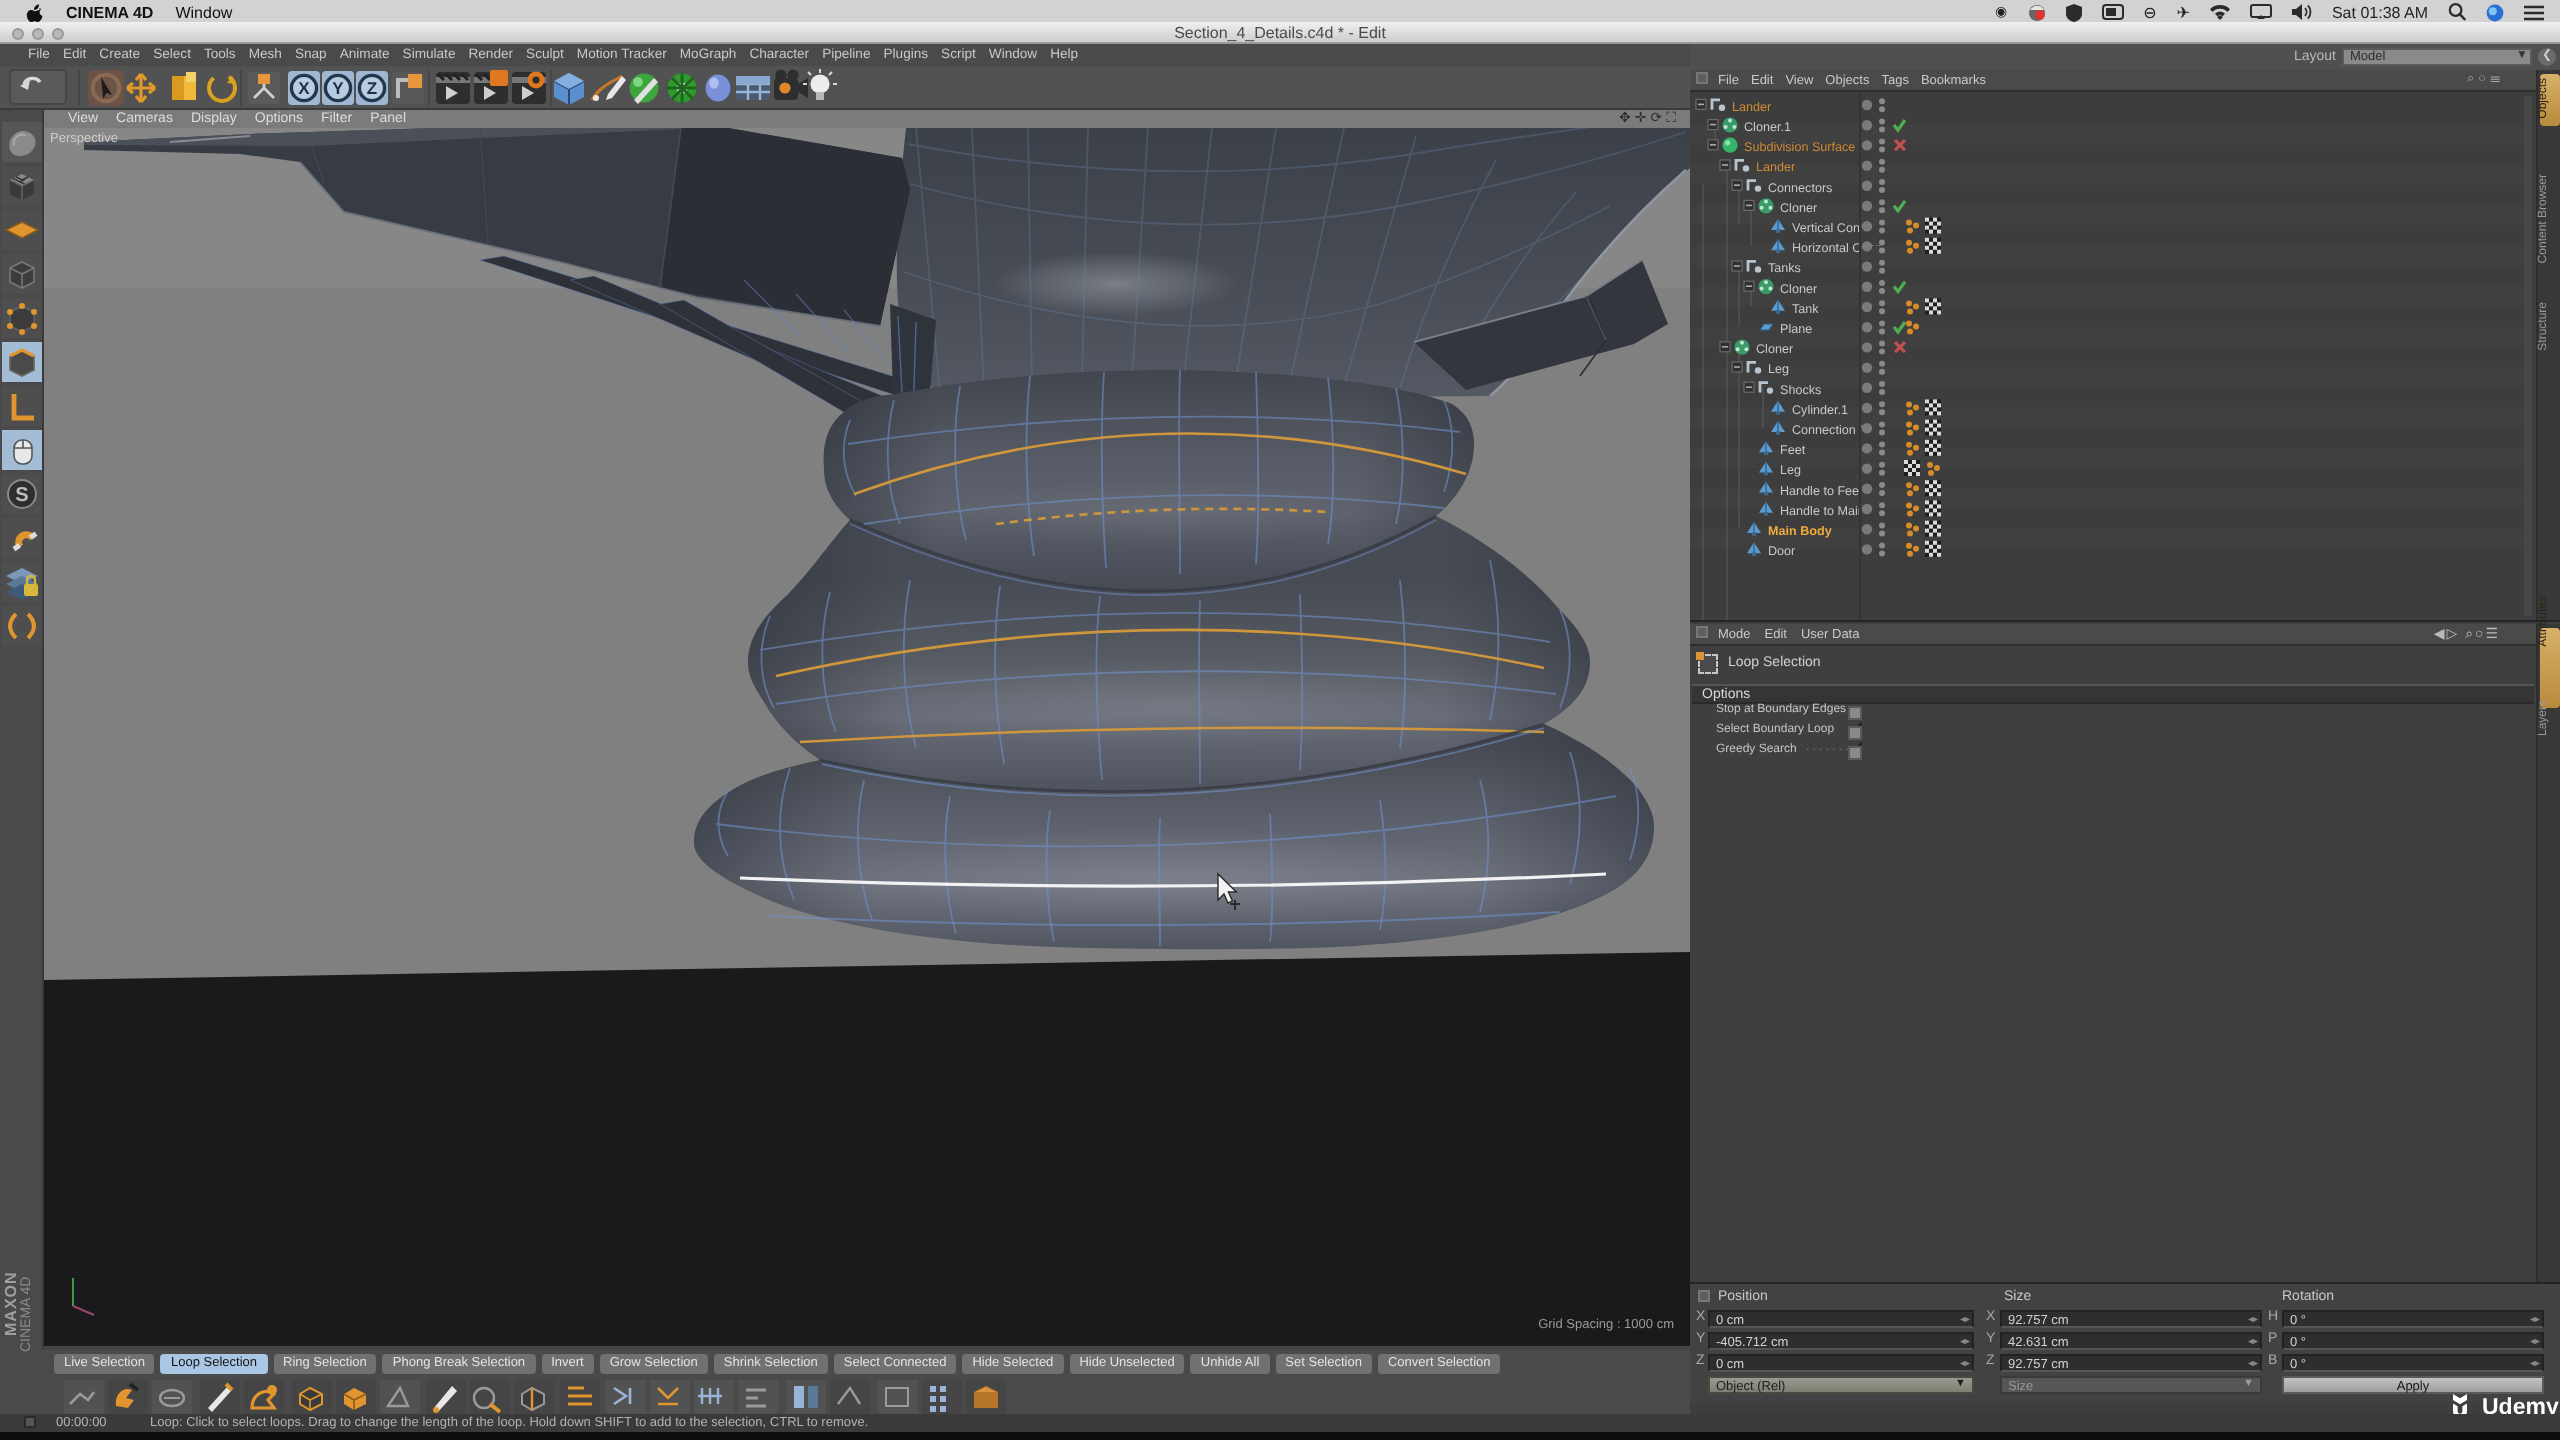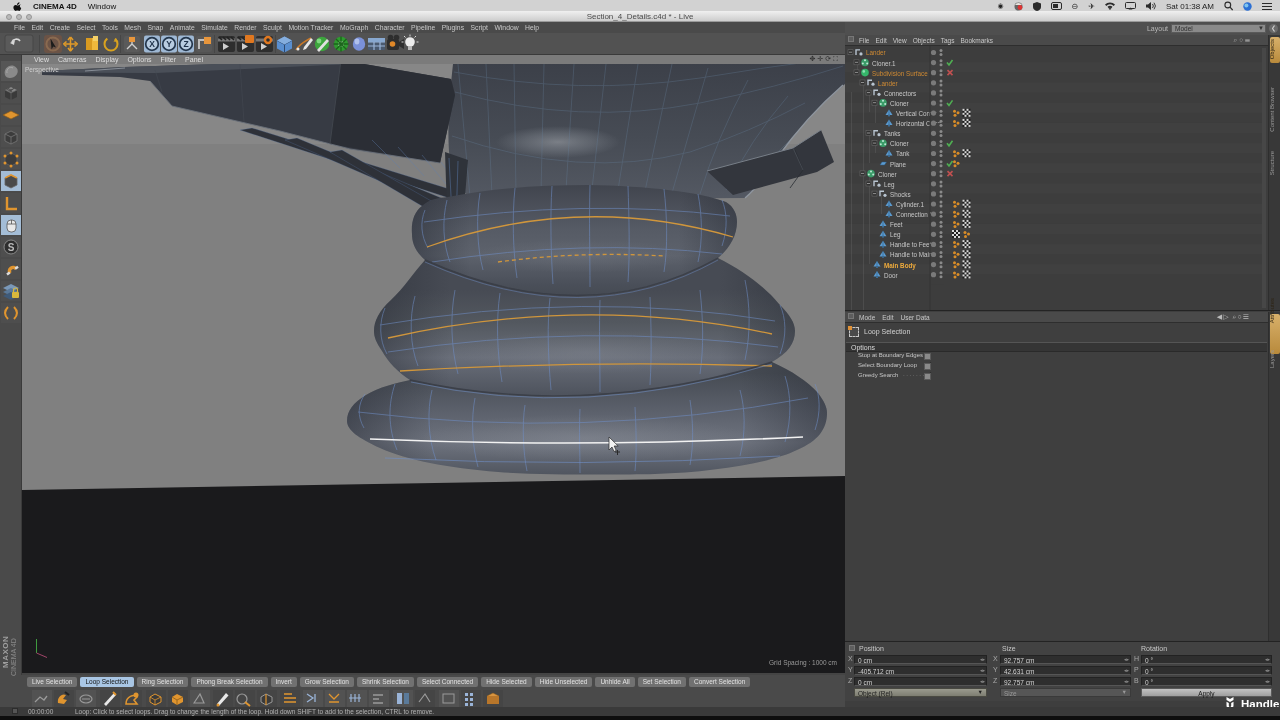--- a/index.html
+++ b/index.html
@@ -87,21 +87,21 @@
       <svg width="10" height="9" viewBox="0 0 10 9">
           <path d="M0 1.5h10M0 4.5h10M0 7.5h10" stroke="#2b2b2b" stroke-width="1.2"></path>
         </svg>
     </div>
   </div>
 
   <div class="abs" id="titlebar">
     <div class="tl" style="left:6px"></div>
     <div class="tl" style="left:16px"></div>
     <div class="tl" style="left:26px"></div>
-    <div id="titletext">Section_4_Details.c4d * - Live</div>
+    <div id="titletext">Section_4_Details.c4d * - Edit</div>
   </div>
 
   <div class="abs" id="appmenu">
     <div class="items">
         <span>File</span>
         <span>Edit</span>
         <span>Create</span>
         <span>Select</span>
         <span>Tools</span>
         <span>Mesh</span>
@@ -979,21 +979,21 @@
           <span style="position:absolute;right:3px;top:0px;font-size:5.5px;">▼</span>
         </div>
       <div style="position:absolute;left:296px;top:46px;width:131px;height:9px;background:linear-gradient(#c2c2c2,#9e9e9e);border:1px solid #5a5a5a;color:#161616;font-size:6.5px;text-align:center;line-height:9px;">Apply</div>
     </div>
 
     <div style="position:absolute;left:377px;top:675px;width:58px;height:20px;">
       <svg width="16" height="15" viewBox="0 0 32 30">
           <path d="M9 0 L16 4.2 L23 0 L23 6 L16 10.2 L9 6 Z" fill="#fff"></path>
           <path d="M9 9.5 L13.6 12.2 L13.6 16.8 C13.6 18.6 14.5 19.8 16 19.8 C17.5 19.8 18.4 18.6 18.4 16.8 L18.4 12.2 L23 9.5 L23 17 C23 21.5 20.2 24.5 16 24.5 C11.8 24.5 9 21.5 9 17 Z" fill="#fff"></path>
         </svg>
-      <span style="position:absolute;left:19px;top:1px;font-size:11.5px;font-weight:bold;color:#fff;">Handle</span>
+      <span style="position:absolute;left:19px;top:1px;font-size:11.5px;font-weight:bold;color:#fff;">Udemy</span>
     </div>
   </div>
 
   <div class="abs" id="maxonstrip"></div>
   <div class="abs" id="btnrow">
     <div class="bbtn">Live Selection</div>
     <div class="bbtn active">Loop Selection</div>
     <div class="bbtn">Ring Selection</div>
     <div class="bbtn">Phong Break Selection</div>
     <div class="bbtn">Invert</div>

